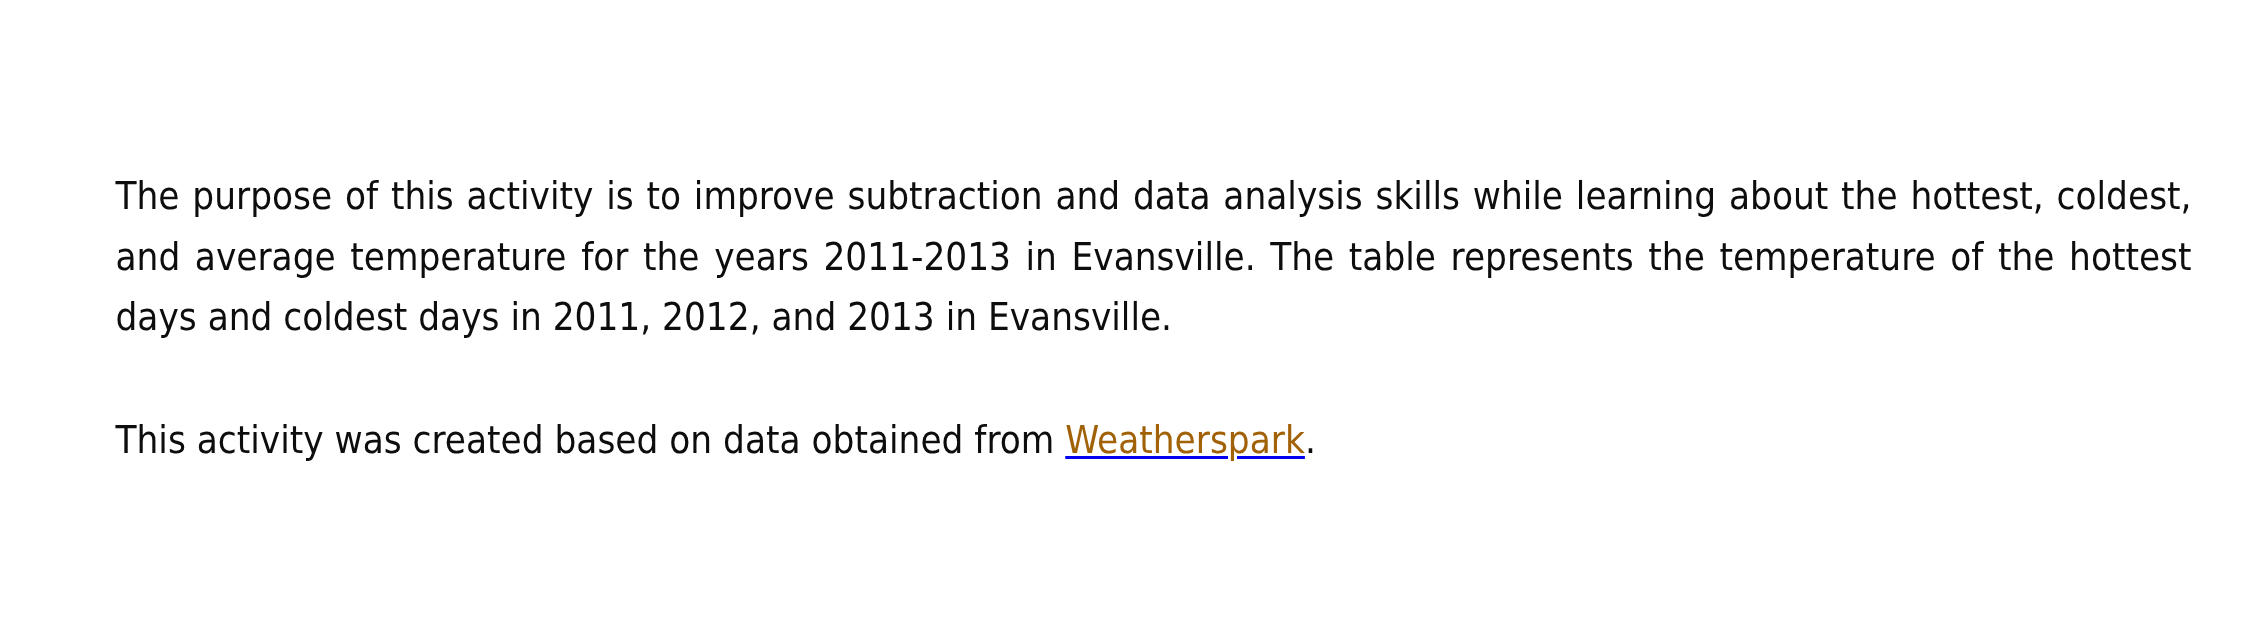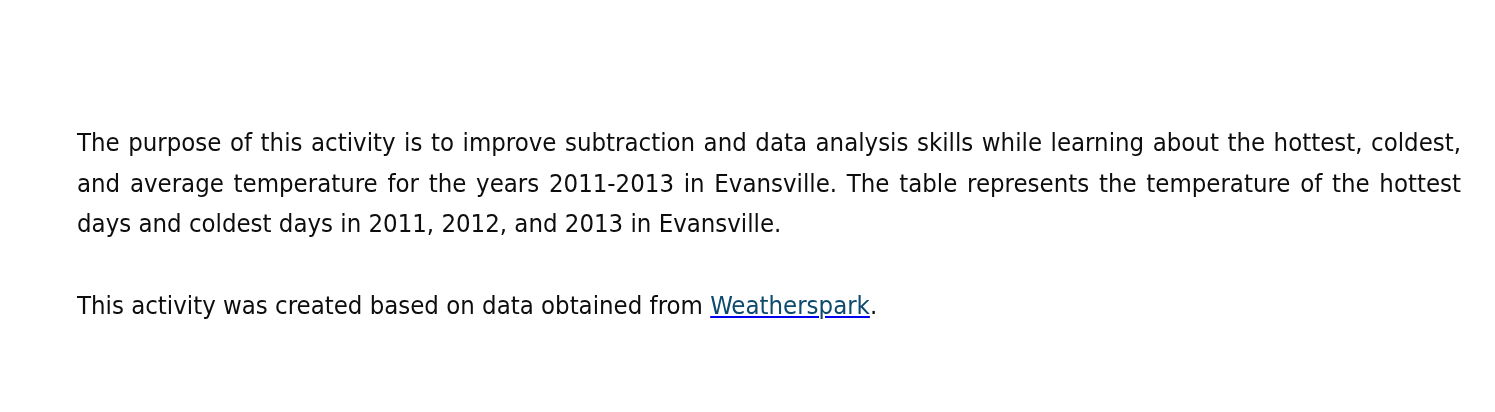--- a/index.html
+++ b/index.html
@@ -34,21 +34,21 @@
     line-height: 40px;
     letter-spacing: 2.0px;
     color: #000000;
     white-space: nowrap;
   }
 
   
   .body-block {
     position: absolute;
     left: 77px;
-    top: 122px;
+    top: 111px;
     width: 1384px;
   }
 
   .para {
     margin: 0;
     font-family: "DejaVu Sans", "Liberation Sans", sans-serif;
     font-size: 25.5px;
     line-height: 40.5px;
     color: #0d0d0d;
     font-stretch: condensed;
@@ -62,21 +62,21 @@
   .para-spacer {
     height: 41px;
   }
 
   .para-link {
     text-align: left;
   }
 
   
   a.ext-link {
-    color: #0c4a6e;
+    color: #a16207;
     text-decoration: underline;
     text-decoration-color: #0000f0;
     text-underline-offset: 2px;
     text-decoration-thickness: 2px;
   }
 
   .link-tail {
     color: #0d0d0d;
   }
 </style>

